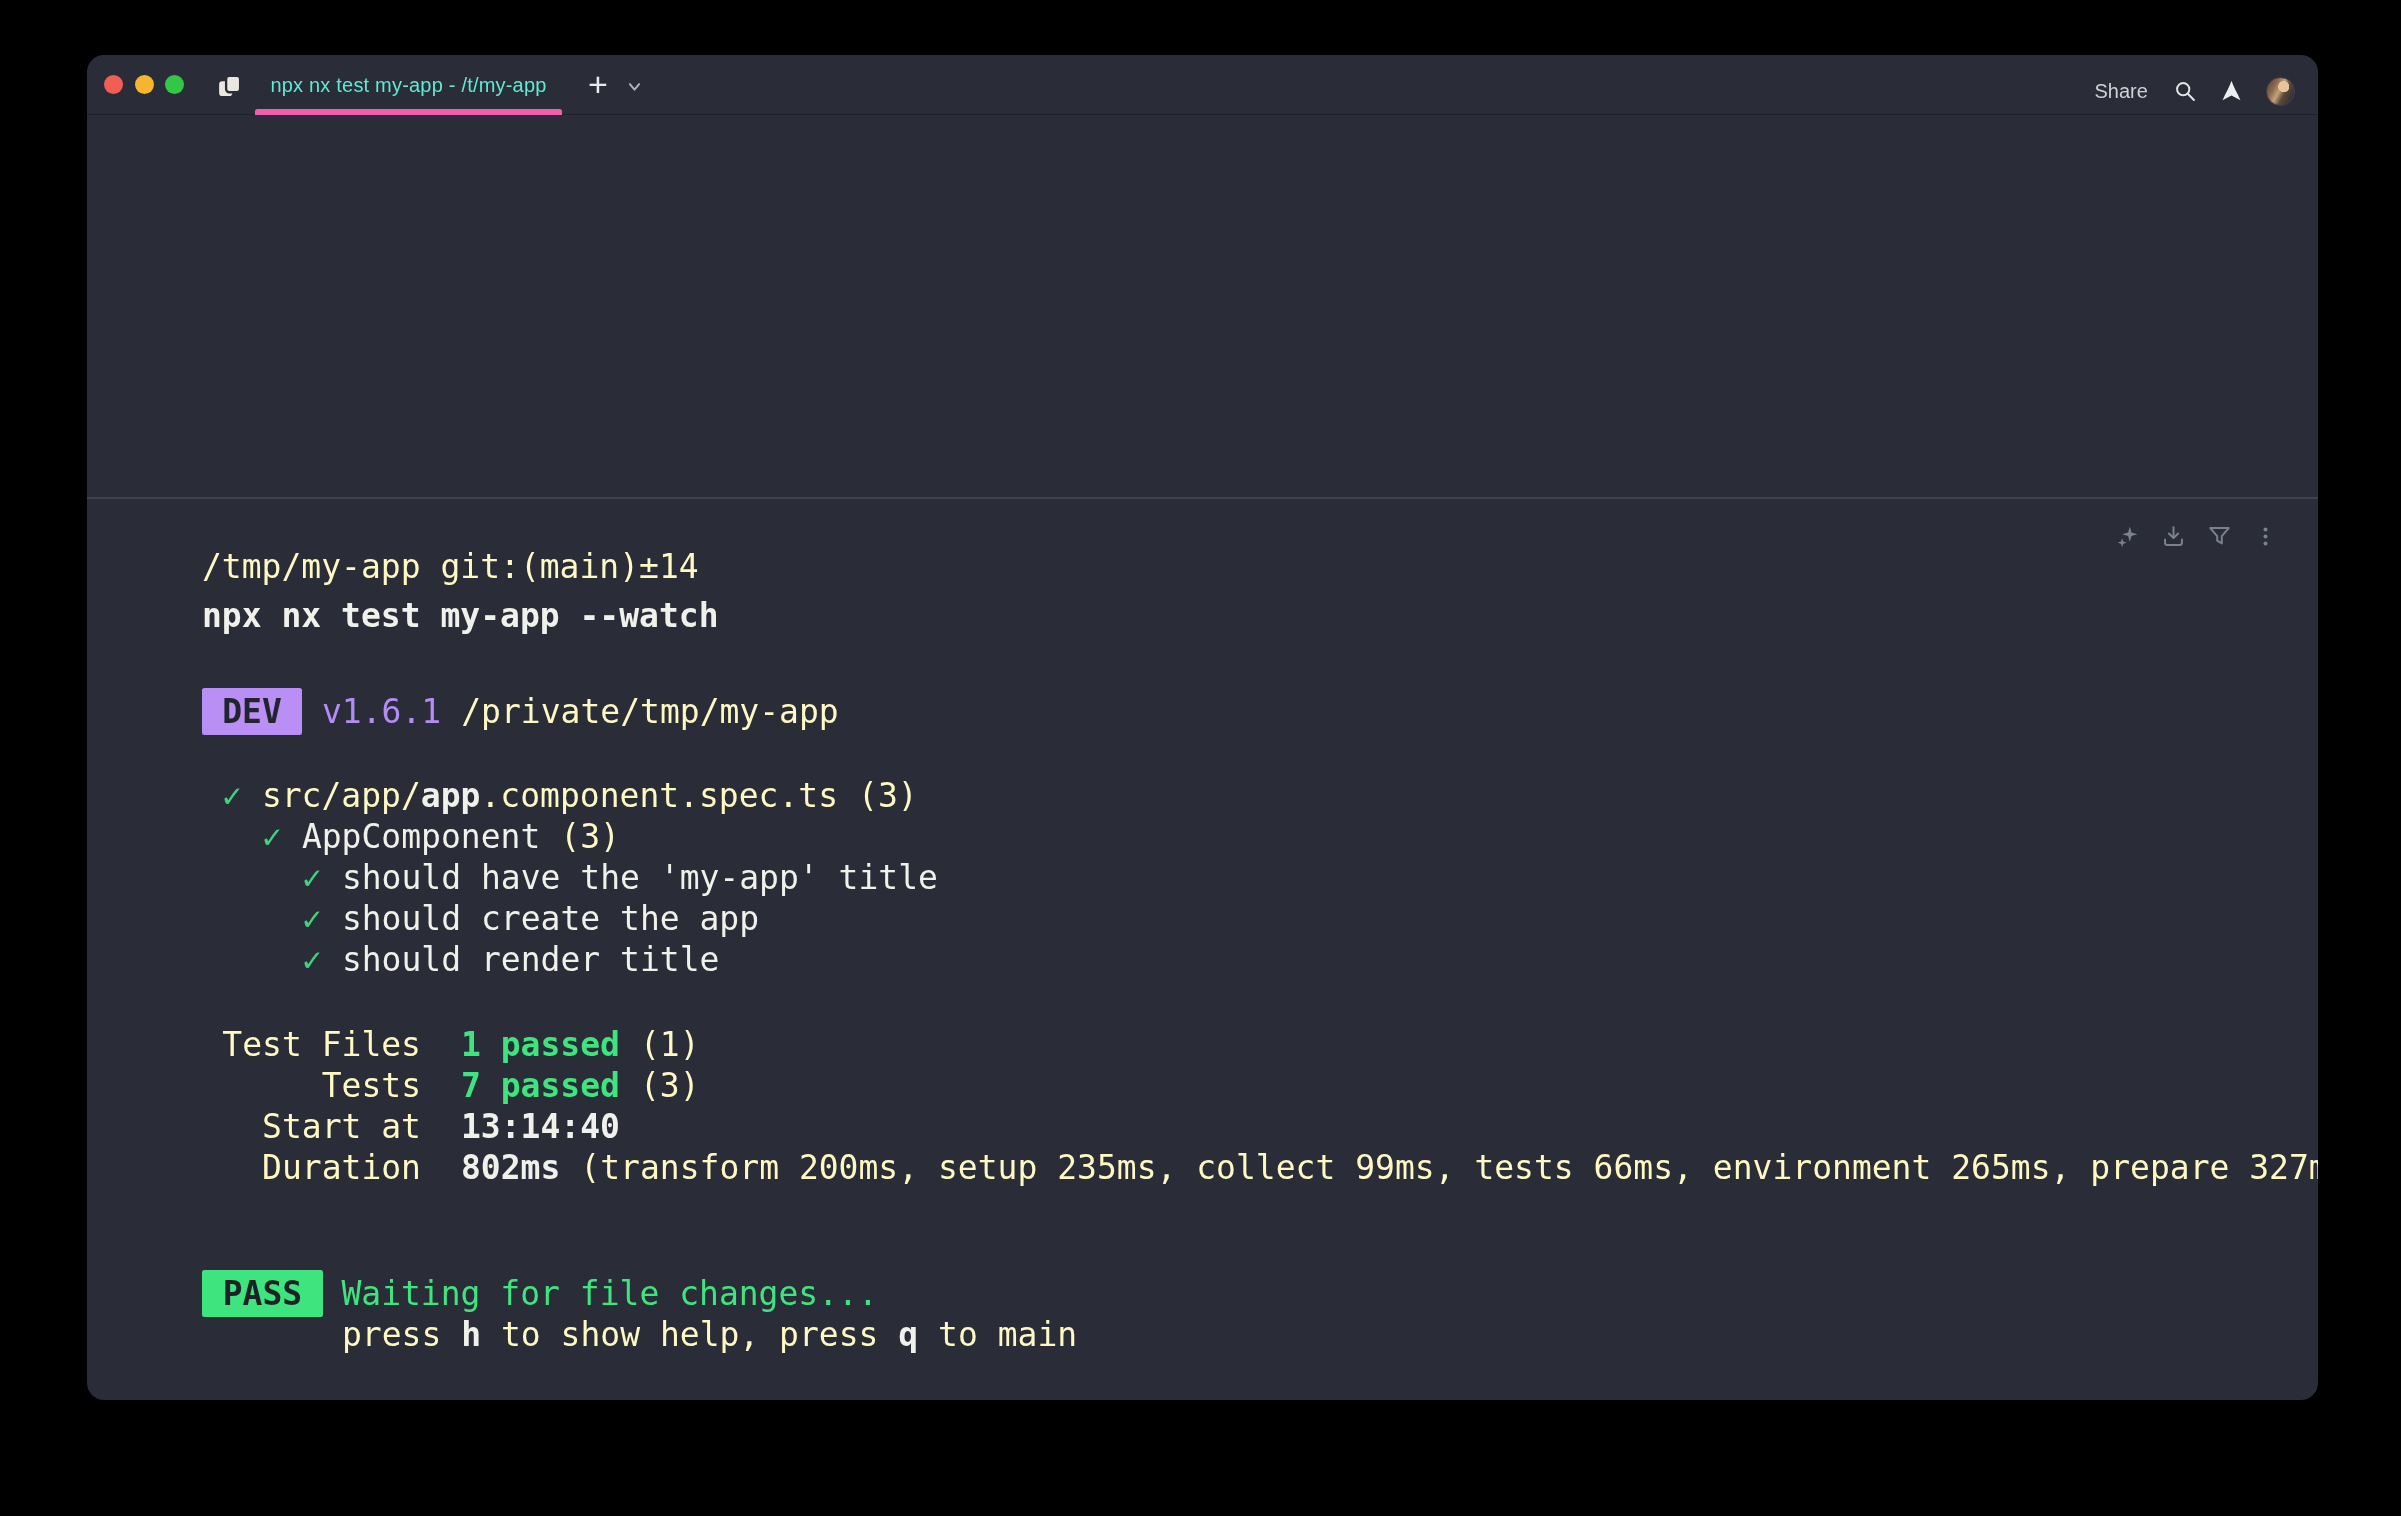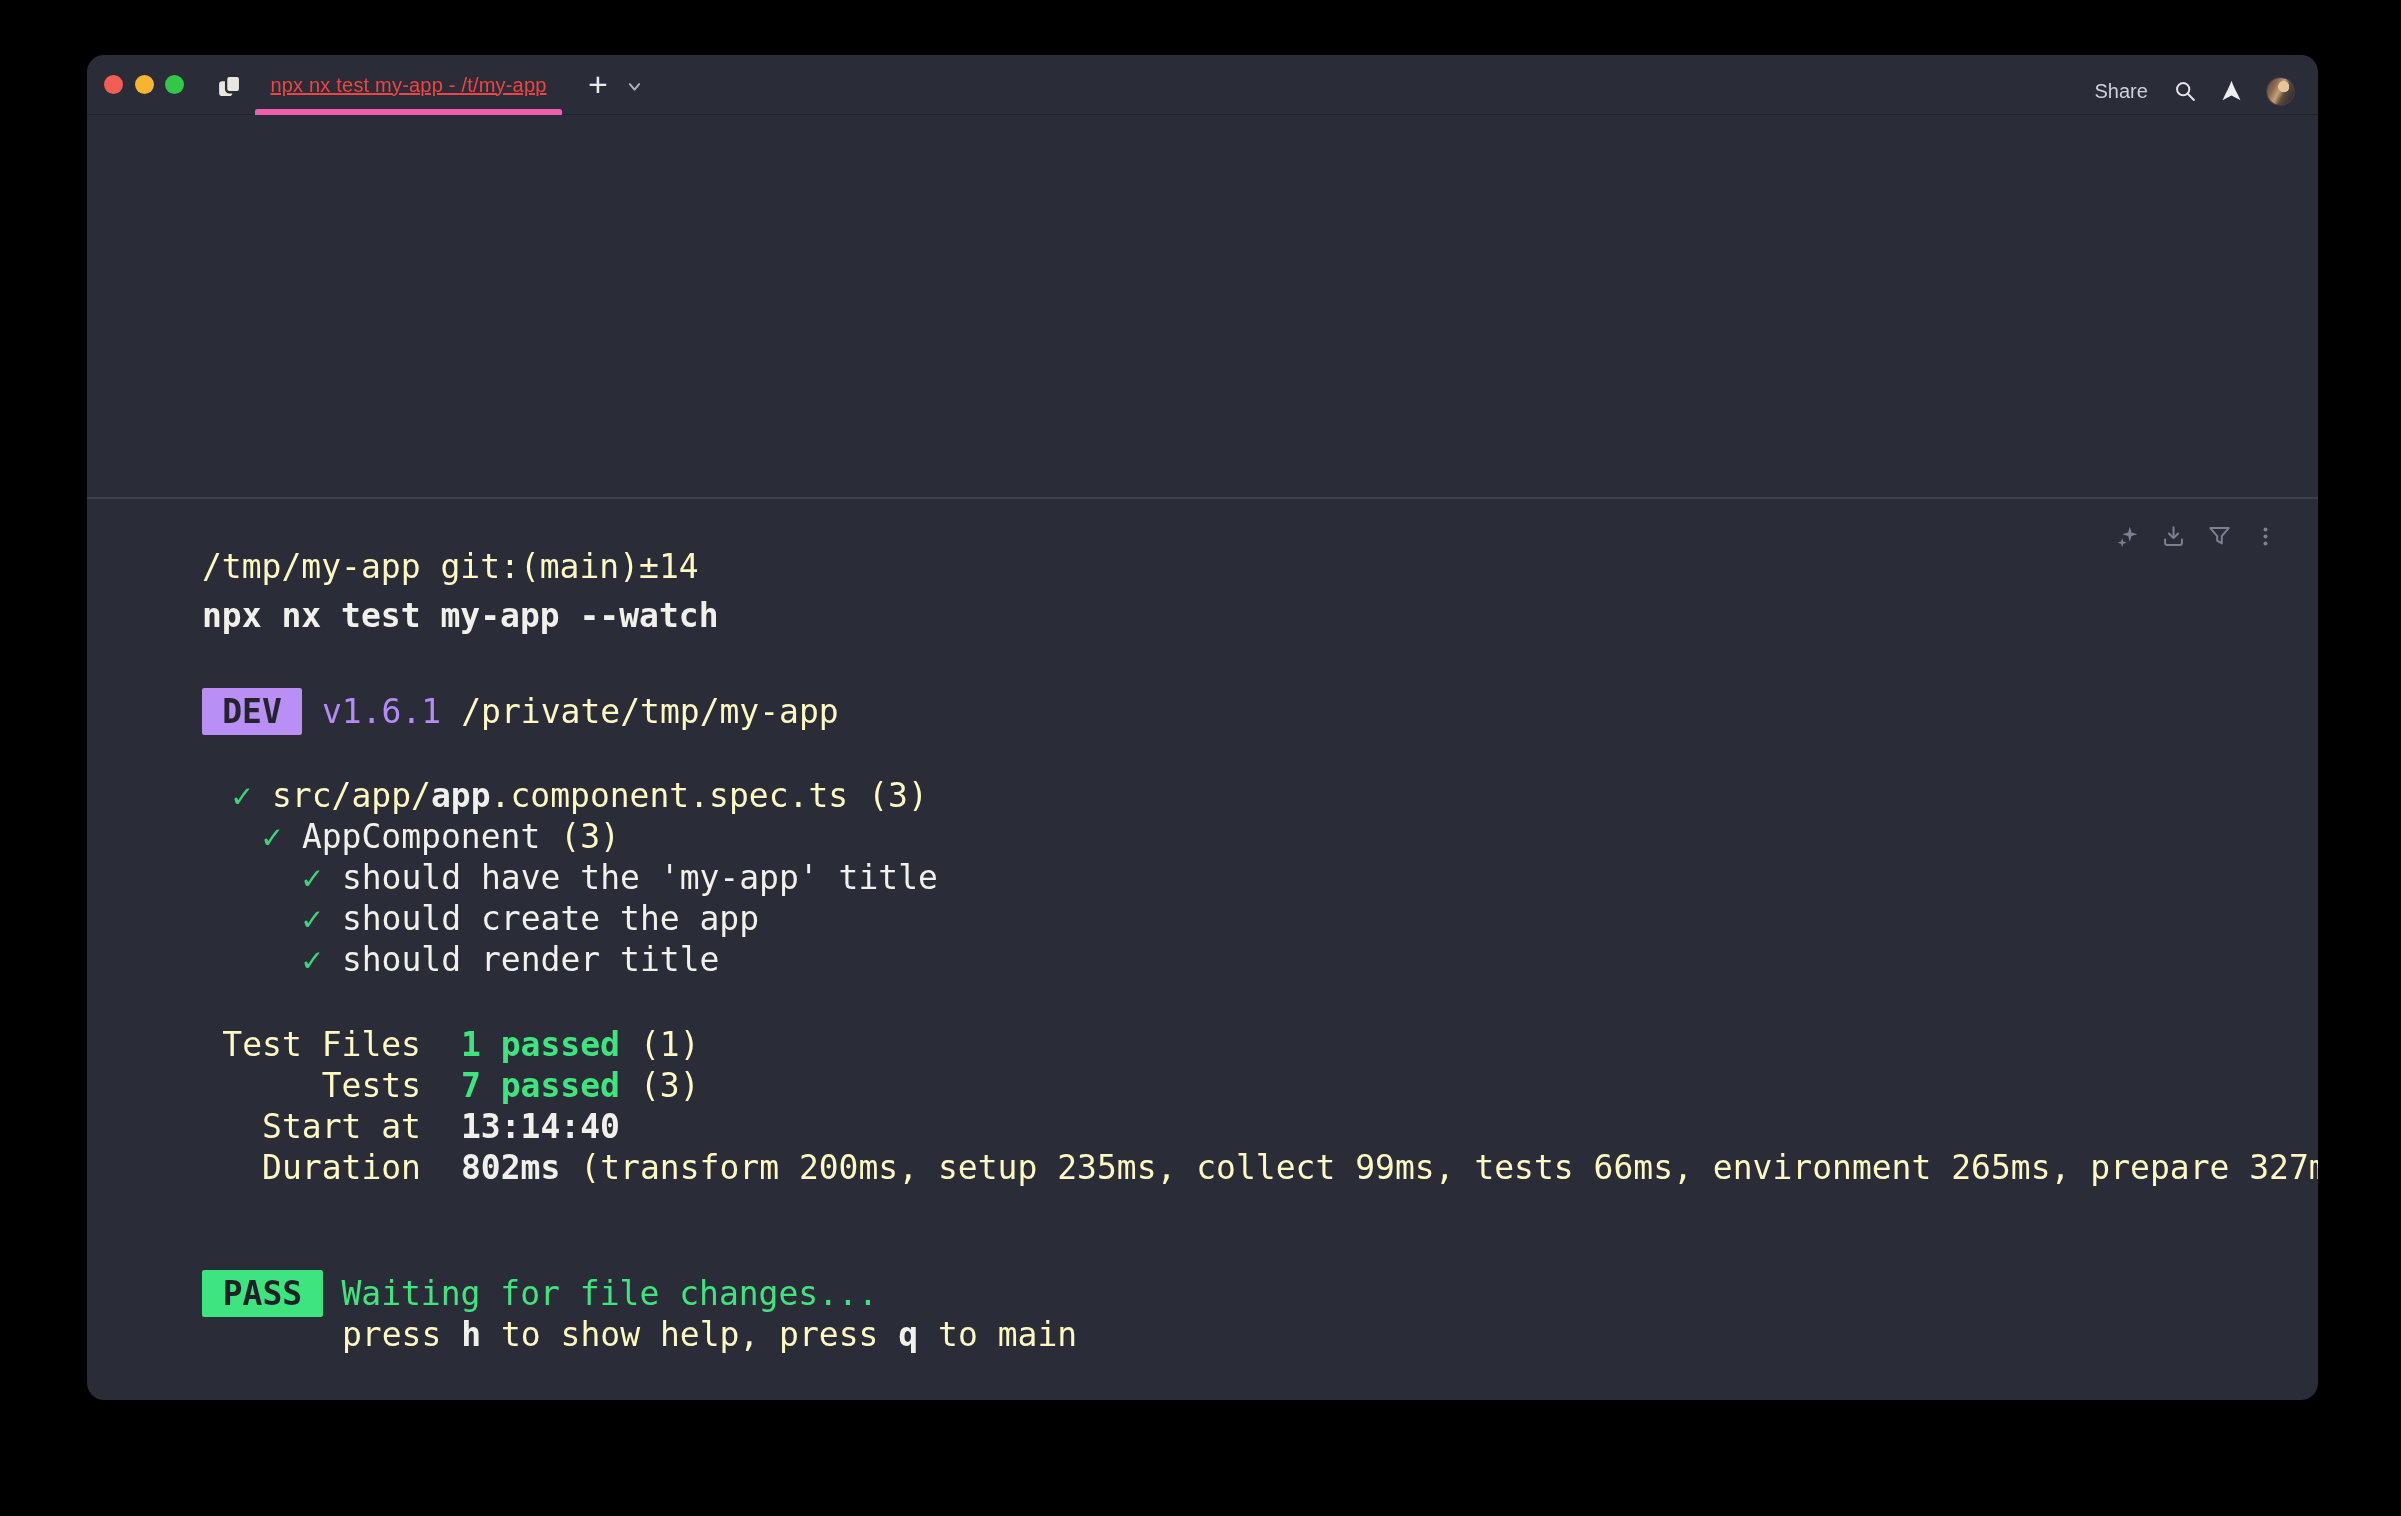--- a/index.html
+++ b/index.html
@@ -22,21 +22,21 @@
   .light.red { background:#f25d54; }
   .light.yellow { background:#f5b52e; }
   .light.green { background:#33c748; }
 
   .pages-icon { position:absolute; left:129px; top:17px; width:28px; height:28px; }
 
   .tab {
     position:absolute; left:168px; top:0; width:307px; height:60px;
     display:flex; align-items:center; justify-content:center;
   }
-  .tab-title { color:#ef4444; font-size:20px; letter-spacing:0.2px; white-space:nowrap;text-decoration:underline; }
+  .tab-title { color:#5eead4; font-size:20px; letter-spacing:0.2px; white-space:nowrap; }
   .tab-underline {
     position:absolute; left:0; bottom:0; width:307px; height:6.1px;
     background:#ef5fab; border-radius:2.3px 2.3px 0 0;
   }
   .newtab {
     position:absolute; left:488px; top:9.2px; width:46px; height:43px;
     color:#e8e9ec; font-size:34px; font-weight:300; text-align:center; line-height:40px;
   }
   .tab-chevron { position:absolute; left:539px; top:23px; width:17px; height:17px; }
 
@@ -78,21 +78,21 @@
   .dev-line { position:absolute; left:115px; top:636px; height:41px; display:flex; align-items:center; }
   .badge {
     display:inline-flex; align-items:center; justify-content:center;
     height:47px; font-weight:bold; border-radius:2.3px;
   }
   .badge-dev { width:100px; background:#b98ef5; color:#23242e; }
   .dev-version { margin-left:20px; }
   .dev-path { margin-left:20px; }
 
   .tree { position:absolute; left:115px; top:720px; }
-  .ind1 { padding-left:20px;text-align:center; }
+  .ind1 { padding-left:20px; }
   .ind3 { padding-left:60px; }
   .ind5 { padding-left:100px; }
   .cnt { margin-left:20px; }
 
   .summary { position:absolute; left:115px; top:969px; }
   .srow { height:41px; display:flex; }
   .slabel { display:inline-block; width:219px; text-align:right; }
   .sval { margin-left:40px; }
 
   .footer { position:absolute; left:115px; top:1218px; }

